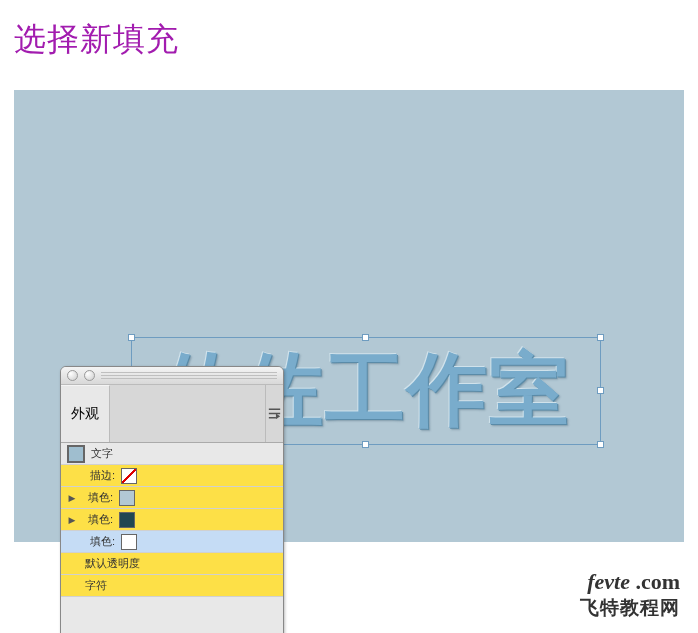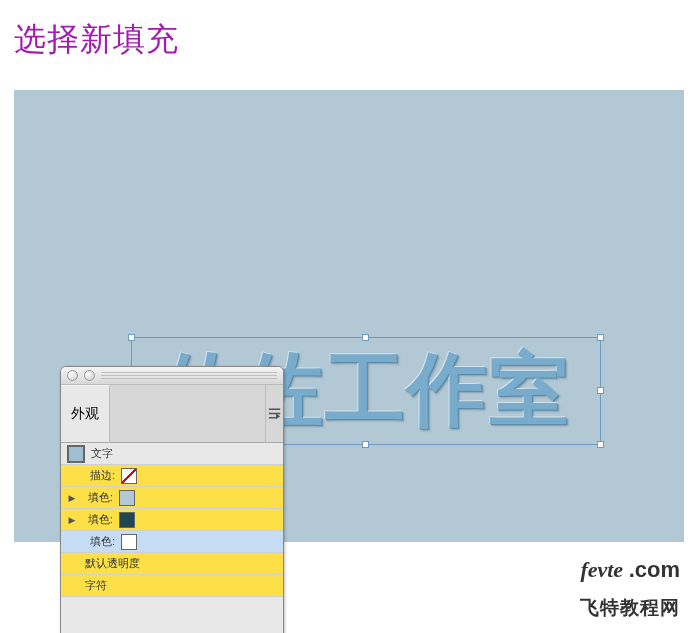--- a/index.html
+++ b/index.html
@@ -203,30 +203,29 @@
   }
   .watermark .line1 {
     font-family: Georgia, serif;
     font-size:22px;
     font-weight:bold;
     color:#333;
     font-style:italic;
   }
   .watermark .line1 .ext{
     font-style:normal;
-    font-family:Liberation Sans, sans-serif;
+    font-family:Liberation Serif, serif;
     font-weight:bold;
     margin-top:44px;
   }
   .watermark .line2 {
     font-size:19px;
     font-weight:800;
     color:#333;
     letter-spacing:1px;
-    margin-top:12px;
   }
 </style>
 </head>
 <body>
 
 <div class="heading">选择新填充</div>
 
 <div class="canvas-area">
   <div class="text-selection">
     <div class="text-content">佐佐工作室</div>

